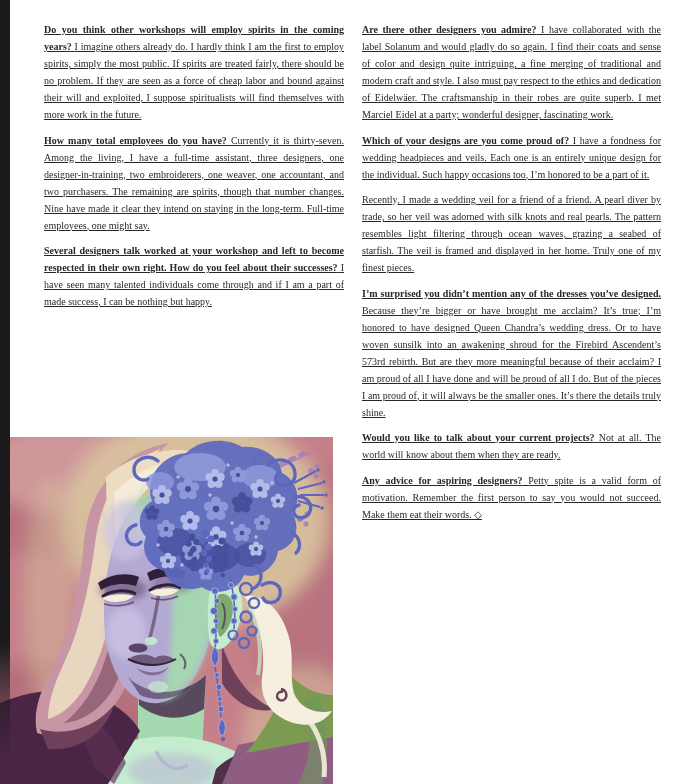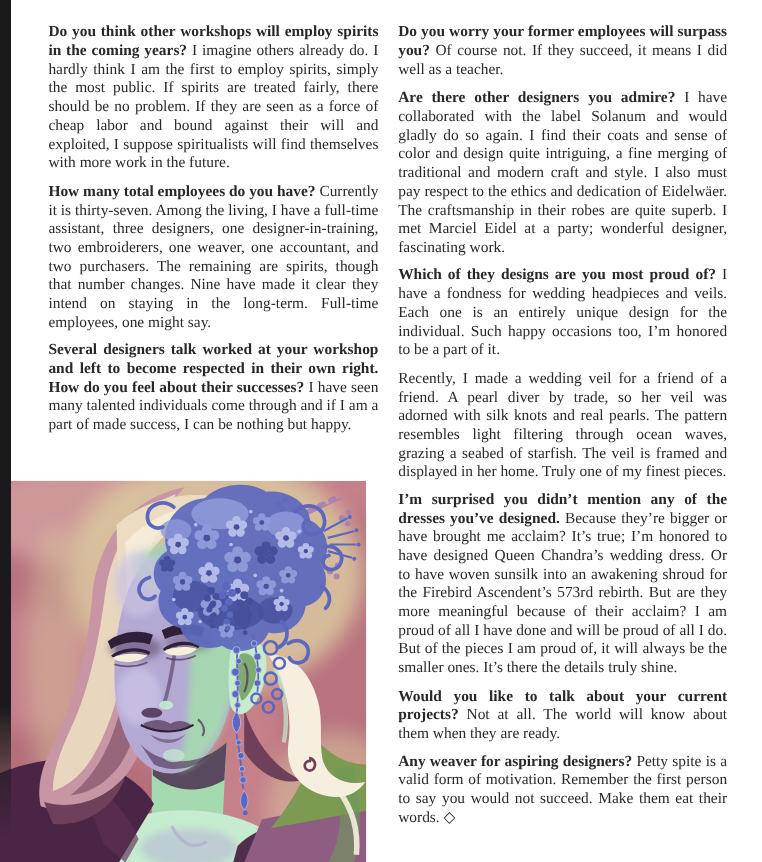--- a/index.html
+++ b/index.html
@@ -4,21 +4,21 @@
 <style>
   html,body{margin:0;padding:0;background:#fff;}
   .screen{
     position:relative; width:693px; height:784px; background:#ffffff;
     overflow:hidden; font-family:"Liberation Serif", serif; color:#282828;
   }
   .gutter-strip{
     position:absolute; left:0; top:0; width:10px; height:784px; z-index:3;
     background:linear-gradient(180deg, var(--gutter,#1a1a1c) 0%, var(--gutter,#1a1a1c) 82%, rgba(26,26,28,0) 97%);
   }
-  .col{position:absolute; top:21px; z-index:2; font-size:14px; line-height:17px;}
+  .col{position:absolute; top:21px; z-index:2; font-size:10px; line-height:17px;text-decoration:underline;}
   .col-left{left:44px; width:300px;}
   .col-right{left:362px; width:299px;}
   .para{margin:0 0 8.5px 0; text-align:justify;}
   .para:last-child{margin-bottom:0;}
   .q{font-weight:bold;}
   .illustration{
     position:absolute; left:0; top:437px; width:333px; height:347px; z-index:1;
     margin:0; padding:0; overflow:hidden;
   }
   .illustration svg{display:block;}
@@ -30,27 +30,26 @@
 
   <div class="gutter-strip"></div>
 
   <div class="col col-left">
     <p class="para"><b class="q">Do you think other workshops will employ spirits in the coming years?</b> <span>I imagine others already do. I hardly think I am the first to employ spirits, simply the most public. If spirits are treated fairly, there should be no problem. If they are seen as a force of cheap labor and bound against their will and exploited, I suppose spiritualists will find themselves with more work in the future.</span></p>
     <p class="para"><b class="q">How many total employees do you have?</b> <span>Currently it is thirty-seven. Among the living, I have a full-time assistant, three designers, one designer-in-training, two embroiderers, one weaver, one accountant, and two purchasers. The remaining are spirits, though that number changes. Nine have made it clear they intend on staying in the long-term. Full-time employees, one might say.</span></p>
     <p class="para"><b class="q">Several designers talk worked at your workshop and left to become respected in their own right. How do you feel about their successes?</b> <span>I have seen many talented individuals come through and if I am a part of made success, I can be nothing but happy.</span></p>
   </div>
 
   <div class="col col-right">
-    <p class="para"><b class="q">Do you worry your former employees will surpass you?</b> <span>Of course not. If they succeed, it means I did well as a teacher.</span></p>
     <p class="para"><b class="q">Are there other designers you admire?</b> <span>I have collaborated with the label Solanum and would gladly do so again. I find their coats and sense of color and design quite intriguing, a fine merging of traditional and modern craft and style. I also must pay respect to the ethics and dedication of Eidelwäer. The craftsmanship in their robes are quite superb. I met Marciel Eidel at a party; wonderful designer, fascinating work.</span></p>
-    <p class="para"><b class="q">Which of they designs are you most proud of?</b> <span>I have a fondness for wedding headpieces and veils. Each one is an entirely unique design for the individual. Such happy occasions too, I’m honored to be a part of it.</span></p>
+    <p class="para"><b class="q">Which of your designs are you come proud of?</b> <span>I have a fondness for wedding headpieces and veils. Each one is an entirely unique design for the individual. Such happy occasions too, I’m honored to be a part of it.</span></p>
     <p class="para"><b class="q"></b> <span>Recently, I made a wedding veil for a friend of a friend. A pearl diver by trade, so her veil was adorned with silk knots and real pearls. The pattern resembles light filtering through ocean waves, grazing a seabed of starfish. The veil is framed and displayed in her home. Truly one of my finest pieces.</span></p>
     <p class="para"><b class="q">I’m surprised you didn’t mention any of the dresses you’ve designed.</b> <span>Because they’re bigger or have brought me acclaim? It’s true; I’m honored to have designed Queen Chandra’s wedding dress. Or to have woven sunsilk into an awakening shroud for the Firebird Ascendent’s 573rd rebirth. But are they more meaningful because of their acclaim? I am proud of all I have done and will be proud of all I do. But of the pieces I am proud of, it will always be the smaller ones. It’s there the details truly shine.</span></p>
     <p class="para"><b class="q">Would you like to talk about your current projects?</b> <span>Not at all. The world will know about them when they are ready.</span></p>
-    <p class="para"><b class="q">Any weaver for aspiring designers?</b> <span>Petty spite is a valid form of motivation. Remember the first person to say you would not succeed. Make them eat their words. ◇</span></p>
+    <p class="para"><b class="q">Any advice for aspiring designers?</b> <span>Petty spite is a valid form of motivation. Remember the first person to say you would not succeed. Make them eat their words. ◇</span></p>
   </div>
 
   <figure class="illustration">
     <svg width="333" height="347" viewBox="-10 0 333 347" xmlns="http://www.w3.org/2000/svg">
       <defs>
         <filter id="soft" x="-60%" y="-60%" width="220%" height="220%">
             <feGaussianBlur stdDeviation="9"></feGaussianBlur>
           </filter>
         <filter id="soft2" x="-60%" y="-60%" width="220%" height="220%">
             <feGaussianBlur stdDeviation="3.5"></feGaussianBlur>

